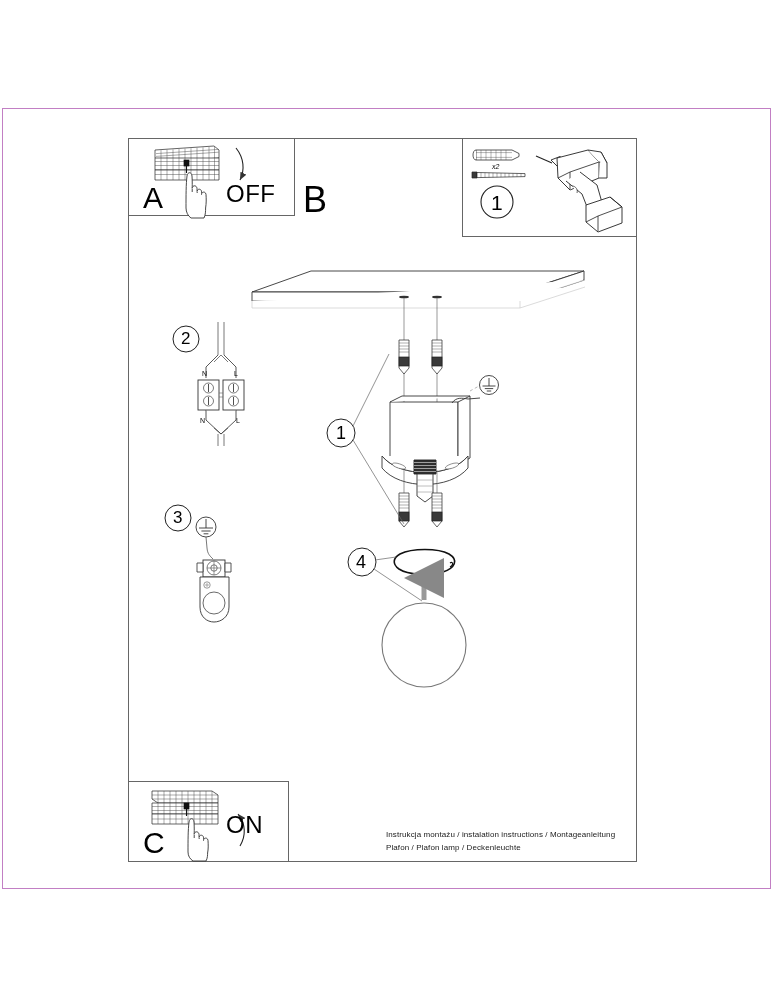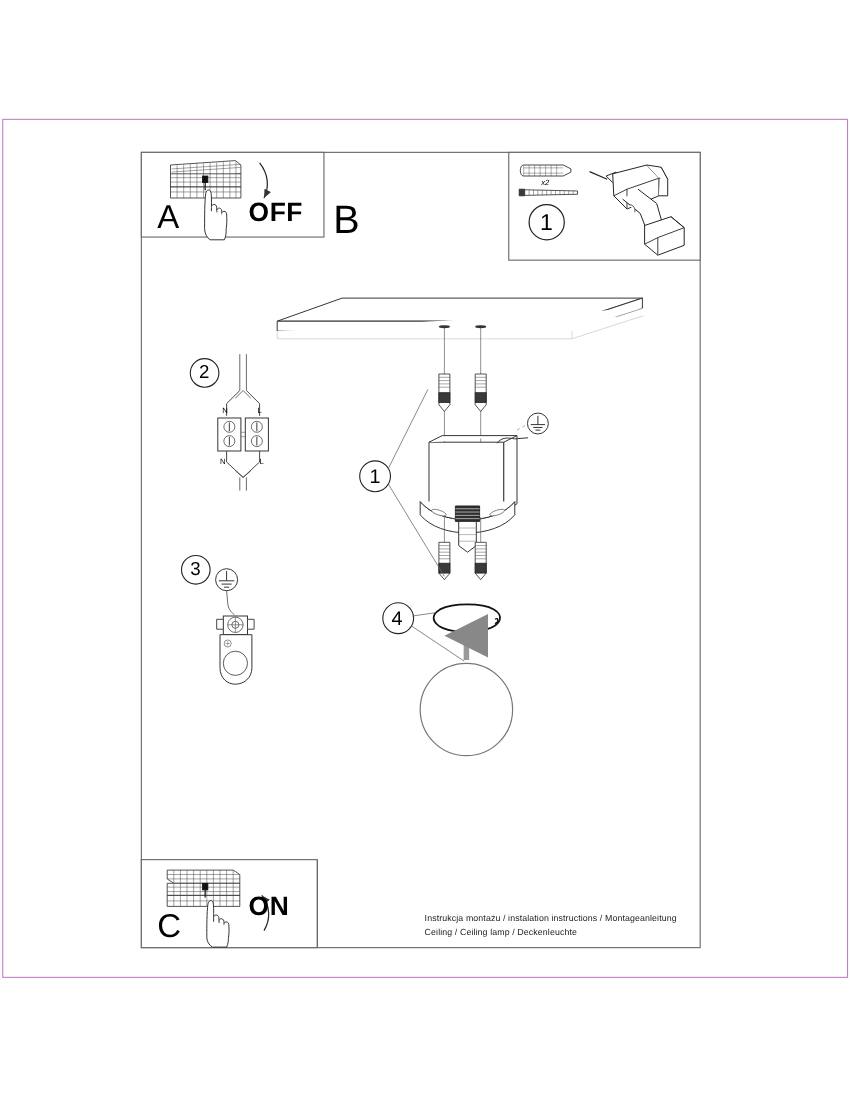--- a/index.html
+++ b/index.html
@@ -57,21 +57,21 @@
   .label-big {
     font-size: 30px;
     font-weight: 400;
   }
   .label-b {
     font-size: 36px;
     font-weight: 400;
   }
   .label-onoff {
     font-size: 24px;
-    font-weight: 700;
+    font-weight: 400;
     letter-spacing: 0.5px;
     text-align: center;
   }
   .caption {
     font-size: 8px;
     color: #1a1a1a;
     line-height: 1.55;
     letter-spacing: 0.1px;
   }
   .tiny {
@@ -472,15 +472,15 @@
   <div class="txt nl" style="left:234px; top:370px;">L</div>
   <div class="txt nl" style="left:200px; top:417px;">N</div>
   <div class="txt nl" style="left:236px; top:417px;">L</div>
 
   <div class="txt label-big" style="left:143px; top:828px;">C</div>
 
   <div class="txt label-onoff" style="left:226px; top:813px;">ON</div>
 
   <div class="caption" style="position:absolute; left:386px; top:829px; width:240px;">Instrukcja montażu / instalation instructions / Montageanleitung</div>
 
-  <div class="caption" style="position:absolute; left:386px; top:842px; width:240px;">Ceiling / Ceiling lamp / Deckenleuchte</div>
+  <div class="caption" style="position:absolute; left:386px; top:842px; width:240px;">Plafon / Plafon lamp / Deckenleuchte</div>
 
 </div>
 
 </body></html>

